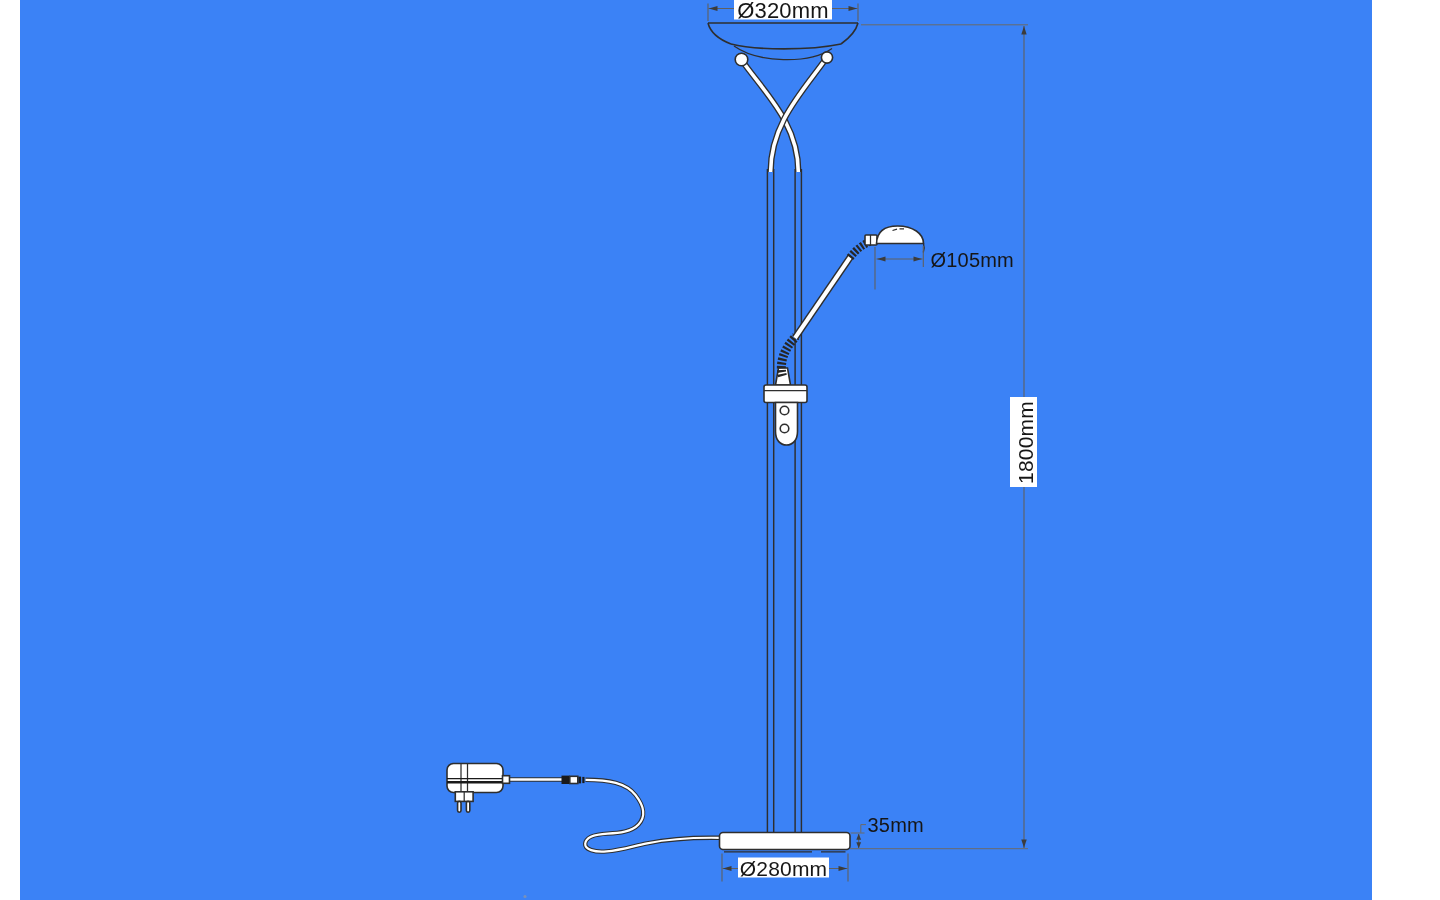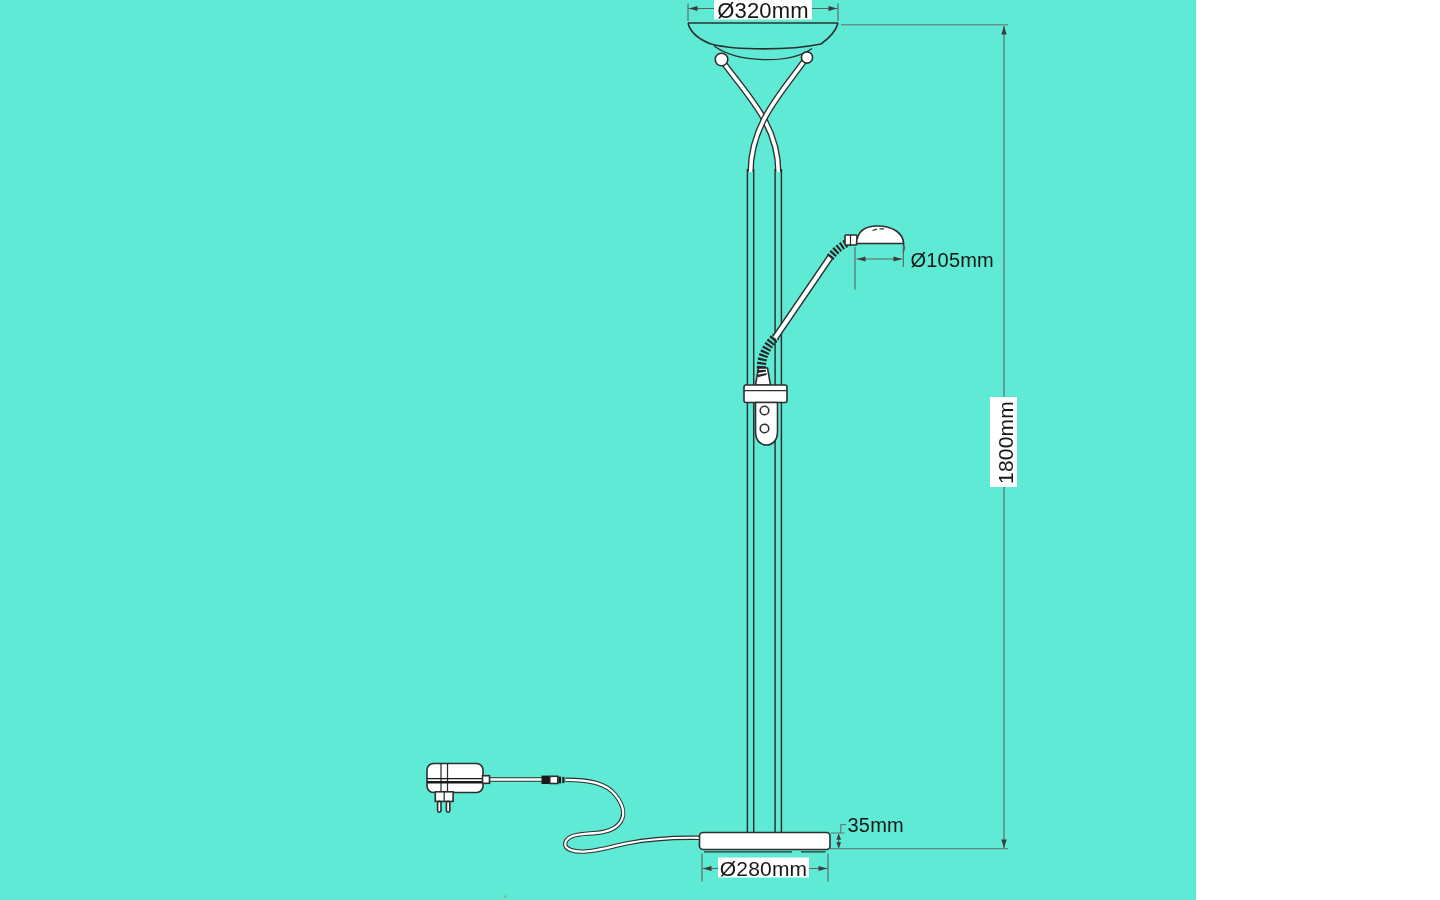--- a/index.html
+++ b/index.html
@@ -1,17 +1,17 @@
 <!DOCTYPE html>
 <html><head>
 <meta charset="utf-8">
 <style>
   html,body{margin:0;padding:0;background:#fff;}
-  .page{position:relative;width:1196px;height:900px;background:#5eead4;overflow:hidden;
-        font-family:"Liberation Sans", sans-serif;}
+  .page{position:relative;width:1352px;height:900px;background:#3b82f6;overflow:hidden;
+        font-family:"Liberation Sans", sans-serif;margin-left:20px;}
   svg{position:absolute;left:0;top:0;}
   text{font-family:"Liberation Sans", sans-serif;fill:#161616;letter-spacing:.2px;}
   .obj{stroke:#2e2e2e;fill:none;stroke-width:1.6;}
   .objfill{stroke:#2e2e2e;fill:#ffffff;stroke-width:1.6;}
   .thin{stroke:#2e2e2e;fill:none;stroke-width:1.25;}
   .dim{stroke:#606060;fill:none;stroke-width:1.1;}
   .ext{stroke:#6a6a6a;fill:none;stroke-width:1;}
   .arr{fill:#3c3c3c;stroke:none;}
   .tube-b{stroke:#2e2e2e;fill:none;}
   .tube-w{stroke:#ffffff;fill:none;}

